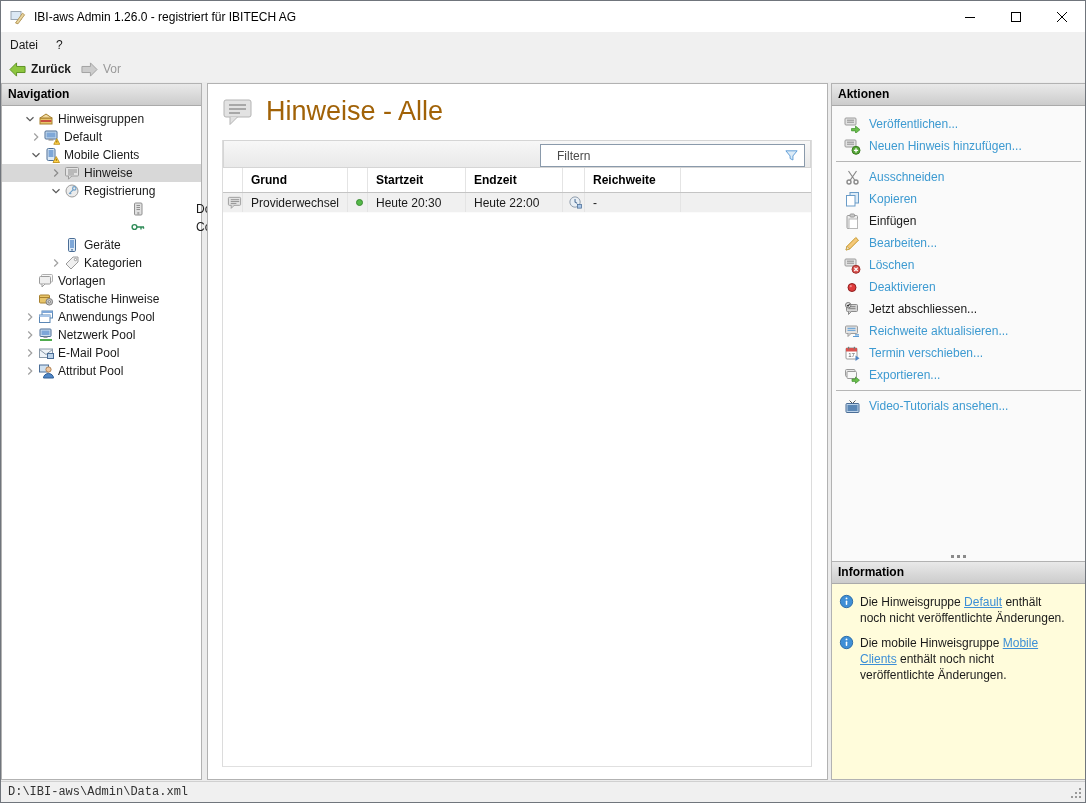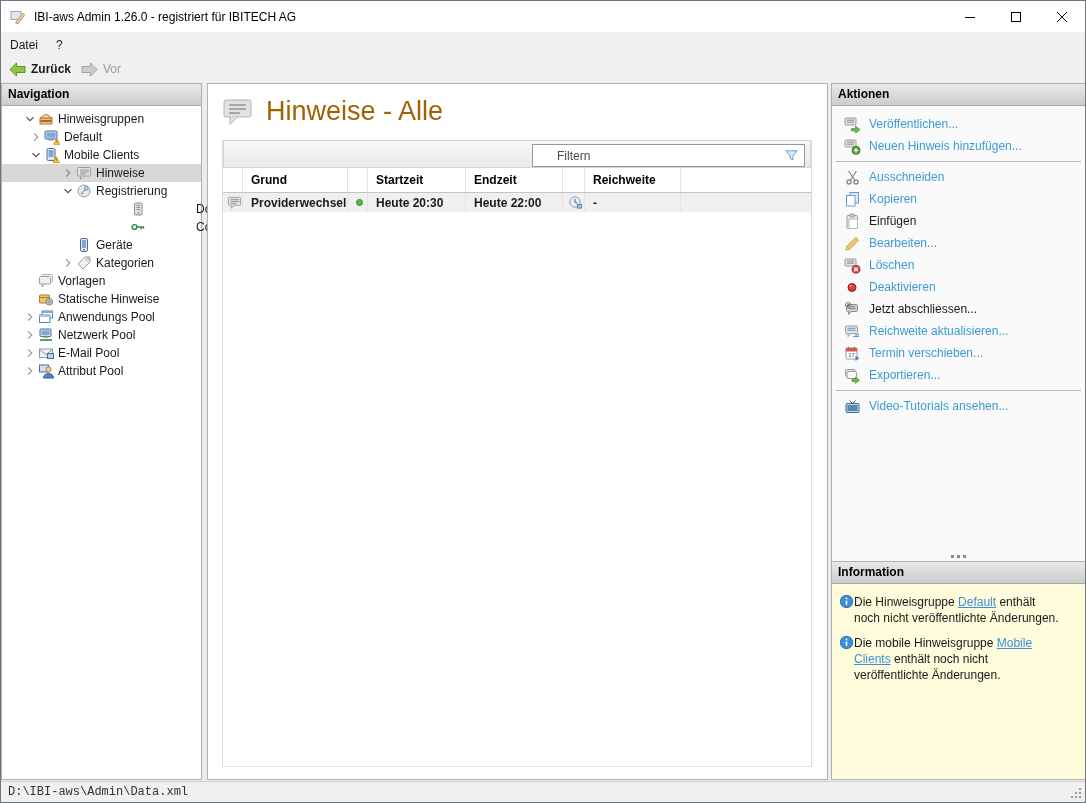--- a/index.html
+++ b/index.html
@@ -26,51 +26,51 @@
     background:linear-gradient(#e9e9e9,#cccccc);border-bottom:1px solid #aaa;}
   #nav-panel{left:0;top:1px;width:201px;height:697px;}
   #main-panel{left:206px;top:1px;width:621px;height:697px;}
   #right-panel{left:830px;top:1px;width:255px;height:697px;background:#fafafa;display:flex;flex-direction:column;}
   
   .tree{padding-top:4px;}
   .tree-row{height:18px;display:flex;align-items:center;white-space:nowrap;}
   .tree-row.selected{background:#d8d8d8;}
   .chev{width:16px;height:16px;flex:none;display:flex;align-items:center;justify-content:center;}
   .ticon{width:16px;height:16px;flex:none;margin-right:4px;}
-  .lv0{padding-left:20px;} .lv1{padding-left:26px;} .lv2{padding-left:58px;} .lv3{padding-left:66px;gap:46px;}
+  .lv0{padding-left:20px;} .lv1{padding-left:26px;} .lv2{padding-left:46px;} .lv3{padding-left:66px;gap:46px;}
   
   .page-head{display:flex;align-items:center;padding:12px 0 0 14px;gap:12px;}
   .page-title{font-size:27px;color:#a16207;}
   .table-wrap{position:absolute;left:14px;top:56px;width:590px;height:627px;box-sizing:border-box;
     border-left:1px solid #dcdcdc;border-right:1px solid #dcdcdc;border-bottom:1px solid #e0e0e0;}
   .filter-bar{height:28px;background:linear-gradient(#f7f7f7,#e9e9e9);border:1px solid #d5d5d5;box-sizing:border-box;position:relative;}
-  .filter-input-wrap{position:absolute;right:5px;top:3px;width:263px;height:21px;border:1px solid #8a9aab;background:#fff;display:flex;align-items:center;padding-left:8px;}
+  .filter-input-wrap{position:absolute;right:5px;top:3px;width:263px;height:21px;border:1px solid #8a9aab;background:#fff;display:flex;align-items:center;}
   .filter-input{flex:1;border:none;outline:none;height:17px;padding:0 0 0 16px;font:12px "Liberation Sans",sans-serif;color:#1a1a1a;background:transparent;}
   .filter-input::placeholder{color:#4a4a4a;opacity:1;}
   .funnel{margin-right:5px;}
   .grid-row{display:grid;grid-template-columns:20px 105px 20px 98px 97px 22px 96px 1fr;}
   .thead{height:24px;border-bottom:1px solid #c4c4c4;background:#fff;}
   .thead .cell{font-weight:bold;color:#000;}
-  .cell{display:flex;align-items:center;padding-left:8px;border-right:1px solid #e4e4e4;overflow:hidden;box-sizing:border-box;font-weight:bold;}
+  .cell{display:flex;align-items:center;padding-left:8px;border-right:1px solid #e4e4e4;overflow:hidden;box-sizing:border-box;}
   .cell.cicon{padding-left:4px;justify-content:center;}
   .cell:last-child{border-right:none;}
   .trow{height:19px;background:#f0f0f0;border-bottom:1px solid #fbfbfb;}
   .dot{width:7px;height:7px;border-radius:50%;background:#54b948;border:1px solid #3a8a32;box-sizing:border-box;}
   
   .actions-body{padding-top:7px;flex:none;}
   .action{height:22px;display:flex;align-items:center;padding-left:12px;gap:8px;}
   .action .alabel{color:#3d9ad1;}
   .action.disabled .alabel{color:#1a1a1a;}
   .sep{height:1px;background:#b6b6b6;margin:4px 4px 4px 4px;}
   .splitter{height:9px;display:flex;align-items:center;justify-content:center;margin-top:auto;}
   .grip-dots{display:flex;gap:3px;}
   .grip-dots i{width:3px;height:3px;background:#8a8a8a;display:block;}
   .info-section{border-top:1px solid #b2b2b2;}
   .info-body{background:#fffcdb;height:185px;padding:10px 8px 0 7px;}
-  .info-item{display:flex;margin-bottom:9px;}
+  .info-item{display:flex;gap:6px;margin-bottom:9px;}
   .info-text{line-height:16px;color:#1a1a1a;width:205px;}
   .info-link{color:#3d8fd6;text-decoration:underline;cursor:pointer;}
   
   .statusbar{position:absolute;left:0;right:0;top:780px;height:21px;background:#f0f0f0;border-top:1px solid #d0d0d0;
     display:flex;align-items:center;padding-left:7px;box-sizing:border-box;color:#333;font-family:Liberation Mono, monospace;}
   .resize-grip{position:absolute;right:3px;bottom:3px;}
 </style>
 </head>
 <body>
 

